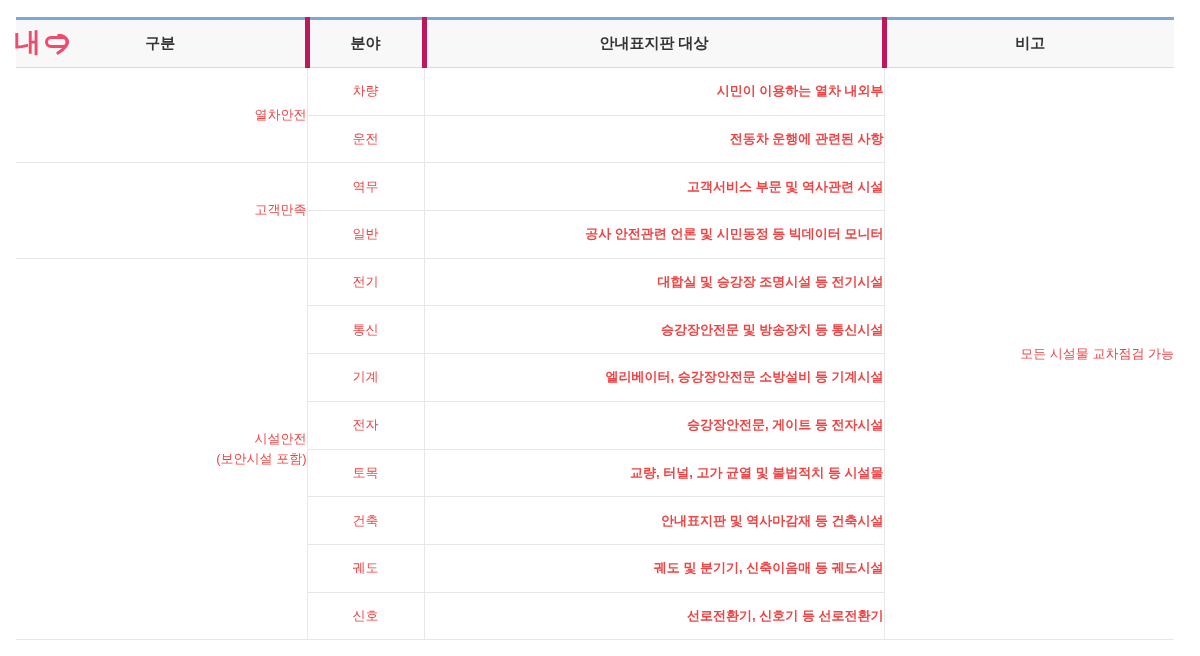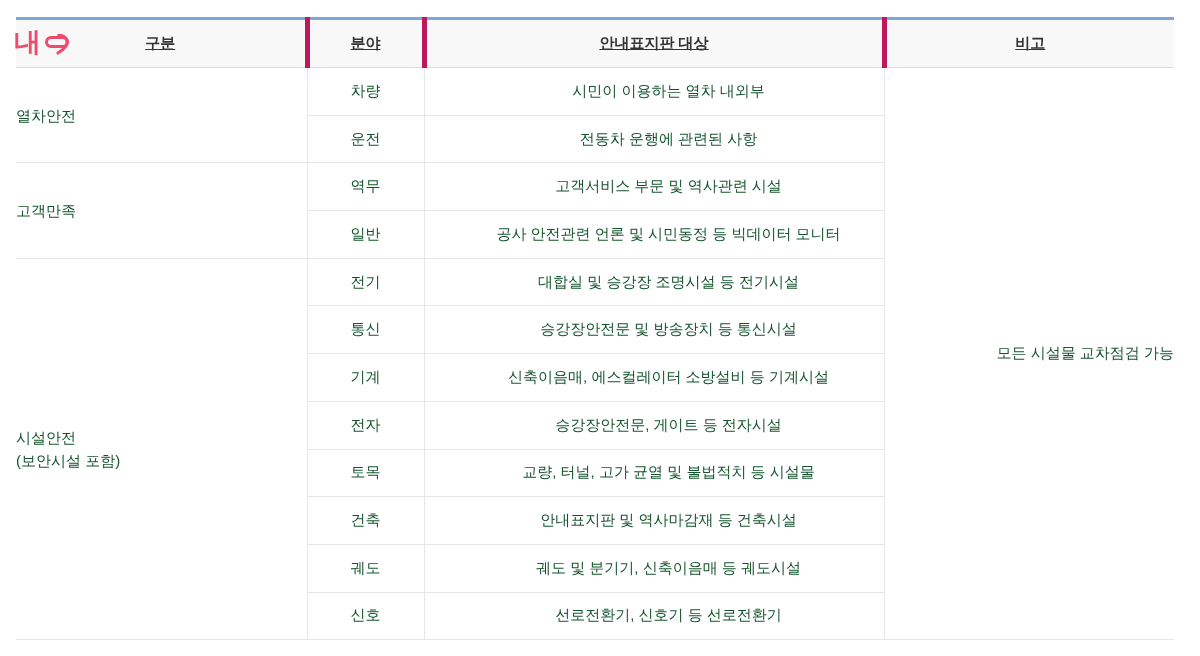--- a/index.html
+++ b/index.html
@@ -35,44 +35,44 @@
 
   thead th {
     background: #f8f8f9;
     height: 47px;
     font-size: 15px;
     font-weight: bold;
     color: #333333;
     text-align: center;
     border-bottom: 1px solid #d9d9d9;
     padding: 0;
-    text-decoration: underline;
   }
   thead th + th { border-left: 5px solid #be185d; }
 
   tbody td {
     height: 46.7px;
-    font-size: 15px;
-    color: #14532d;
+    font-size: 13px;
+    color: #ef4444;
     border-bottom: 1px solid #e7e7e7;
     padding: 0;
     background: #ffffff;
   }
   td.cat {
-    text-align: left;
+    text-align: right;
     line-height: 1.55;
   }
   td.field {
     text-align: center;
     border-left: 1px solid #e7e7e7;
   }
   td.target {
-    text-align: center;
+    text-align: right;
     padding-left: 29px;
     border-left: 1px solid #e7e7e7;
+    font-weight: bold;
   }
   td.note {
     text-align: right;
     border-left: 1px solid #e7e7e7;
   }
 
   
   .watermark {
     position: absolute;
     left: 14px;
@@ -151,21 +151,21 @@
             </td>
             <td class="field">전기</td>
             <td class="target">대합실 및 승강장 조명시설 등 전기시설</td>
           </tr>
           <tr>
             <td class="field">통신</td>
             <td class="target">승강장안전문 및 방송장치 등 통신시설</td>
           </tr>
           <tr>
             <td class="field">기계</td>
-            <td class="target">신축이음매, 에스컬레이터 소방설비 등 기계시설</td>
+            <td class="target">엘리베이터, 승강장안전문 소방설비 등 기계시설</td>
           </tr>
           <tr>
             <td class="field">전자</td>
             <td class="target">승강장안전문, 게이트 등 전자시설</td>
           </tr>
           <tr>
             <td class="field">토목</td>
             <td class="target">교량, 터널, 고가 균열 및 불법적치 등 시설물</td>
           </tr>
           <tr>

